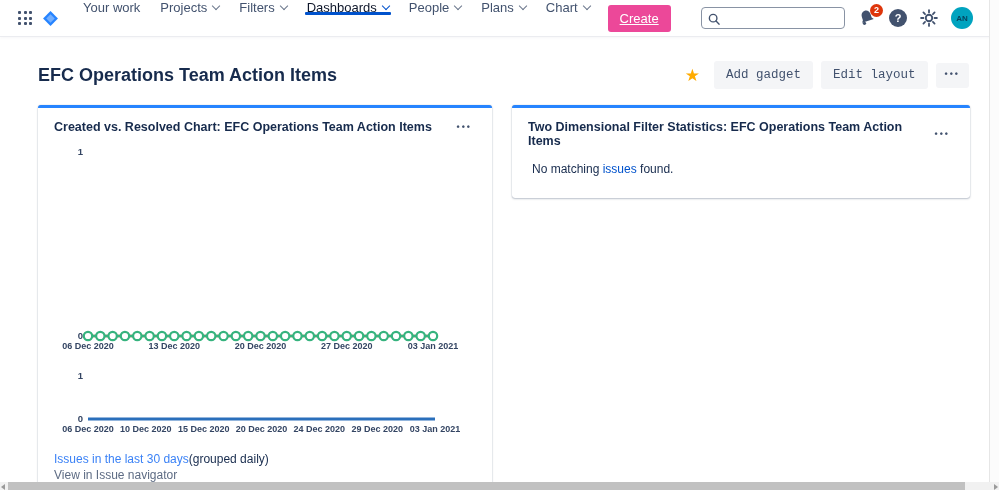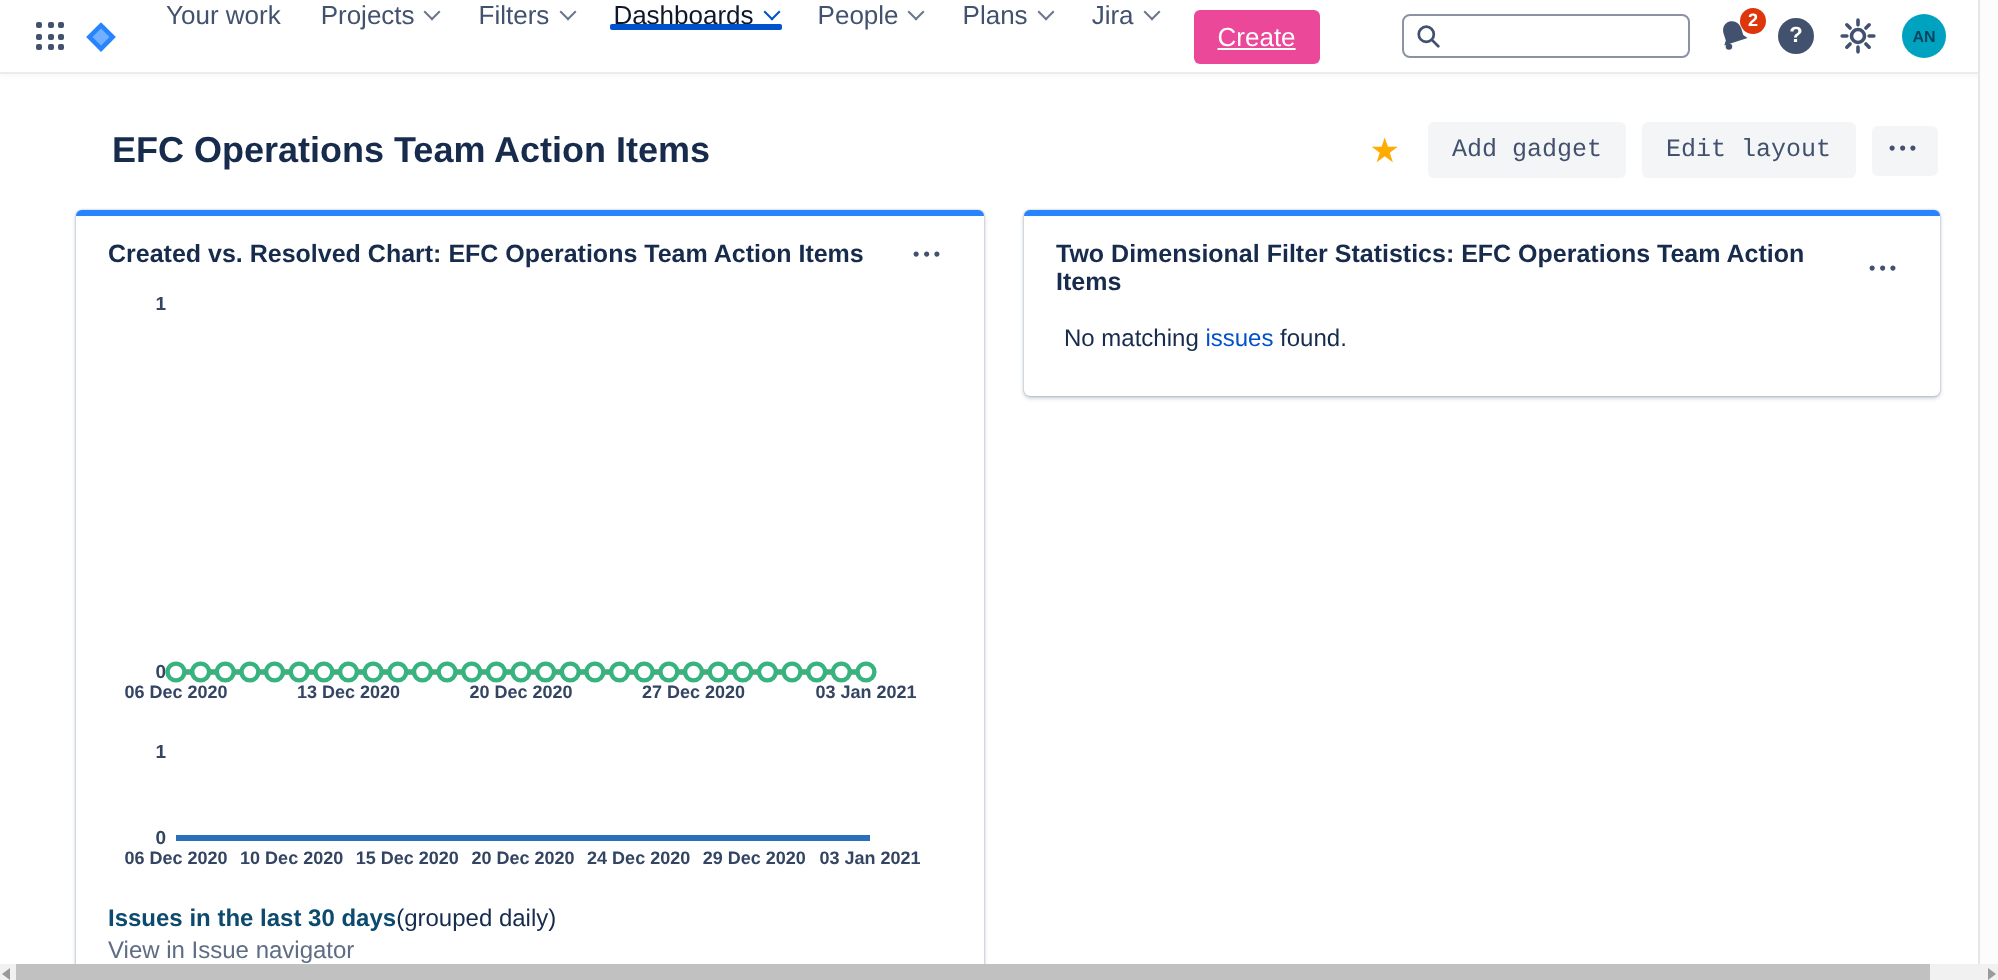--- a/index.html
+++ b/index.html
@@ -31,21 +31,21 @@
   .search-icon{position:absolute;left:7px;top:4px;}
   .bell-wrap{position:relative;cursor:pointer;}
   .badge{position:absolute;top:-5px;right:-7px;background:#DE350B;color:#fff;font-size:9px;
     font-weight:700;min-width:9px;height:13px;line-height:13px;text-align:center;border-radius:8px;padding:0 2px;}
   .help-circle{width:18px;height:18px;border-radius:50%;background:#42526E;color:#fff;
     font-size:11px;font-weight:700;display:flex;align-items:center;justify-content:center;cursor:pointer;}
   .gear{cursor:pointer;display:flex;}
   .avatar{width:22px;height:22px;border-radius:50%;background:#00A3BF;color:#05445E;
     font-size:8px;font-weight:700;display:flex;align-items:center;justify-content:center;cursor:pointer;}
   
-  .page-header{display:flex;align-items:center;padding:25px 30px 16px 56px;}
+  .page-header{display:flex;align-items:center;padding:25px 30px 16px 38px;}
   .page-title{font-size:18px;font-weight:700;color:#172B4D;margin:0;flex:1;}
   .header-actions{display:flex;align-items:center;gap:8px;}
   .star-btn{color:#FFAB00;font-size:17px;line-height:1;cursor:pointer;margin-right:4px;background:none;border:none;padding:2px;}
   .hdr-btn{background:#F4F5F7;color:#42526E;border:none;border-radius:3px;font-size:12.5px;
     font-weight:500;padding:7px 12px;cursor:pointer;font-family:Liberation Mono, monospace;}
   .hdr-more{background:#F4F5F7;color:#42526E;border:none;border-radius:3px;font-size:9px;
     font-weight:700;letter-spacing:2px;padding:7px 9px 10px;cursor:pointer;line-height:8px;font-family:inherit;}
   
   .panels{display:flex;align-items:flex-start;gap:20px;padding:0 29px 0 38px;}
   .panel{background:#fff;border-top:3px solid #2684FF;border-radius:3px;
@@ -55,21 +55,21 @@
   .panel-right{width:458px;}
   .panel-head{display:flex;align-items:center;justify-content:space-between;padding-top:12px;}
   .panel-title{font-size:12.5px;font-weight:700;color:#172B4D;}
   .panel-more{background:none;border:none;color:#42526E;font-size:9px;font-weight:700;
     letter-spacing:2px;cursor:pointer;padding:2px 4px;font-family:inherit;}
   .chart1{display:block;margin-top:6px;}
   .chart2{display:block;margin-top:8px;}
   .xtick{font-family:"Liberation Sans",sans-serif;font-size:9px;font-weight:700;fill:#344563;}
   .ytick{font-family:"Liberation Sans",sans-serif;font-size:9.5px;font-weight:700;fill:#344563;}
   .gadget-footer{margin-top:16px;font-size:12px;line-height:15px;}
-  .footer-bold{font-weight:700;color:#0c4a6e;}
+  .footer-bold{font-weight:400;color:#3b82f6;}
   .footer-note{color:#172B4D;}
   .view-link{color:#5E6C84;cursor:pointer;text-decoration:none;display:inline-block;margin-top:1px;}
   .empty-msg{font-size:12px;color:#172B4D;padding:14px 0 10px 4px;}
   .issues-link{color:#0052CC;cursor:pointer;text-decoration:none;margin-top:40px;}
   
   .vscrollbar{position:absolute;top:0;right:0;width:9px;height:482px;background:#fcfcfc;
     border-left:1px solid #e6e6e6;z-index:20;}
   .hscrollbar{position:absolute;left:0;bottom:0;height:8px;width:999px;background:#f1f1f1;z-index:21;}
   .h-thumb{position:absolute;left:8px;top:0;height:8px;width:957px;background:#c1c1c1;cursor:pointer;}
   .h-arrow{position:absolute;top:1.5px;width:0;height:0;border-top:3px solid transparent;border-bottom:3px solid transparent;}
@@ -117,21 +117,21 @@
       </div>
     <div class="nav-item">
         <span>People</span>
         <span class="chevron"></span>
       </div>
     <div class="nav-item">
         <span>Plans</span>
         <span class="chevron"></span>
       </div>
     <div class="nav-item">
-        <span>Jira</span>
+        <span>Chart</span>
         <span class="chevron"></span>
       </div>
   </div>
   <button class="create-btn">Create</button>
 
   <div class="nav-right">
     <span class="search-wrap">
       <span class="search-icon">
         <svg width="12" height="12" viewBox="0 0 14 14" fill="none">
             <circle cx="6" cy="6" r="4.4" stroke="#42526E" stroke-width="1.6"></circle>

